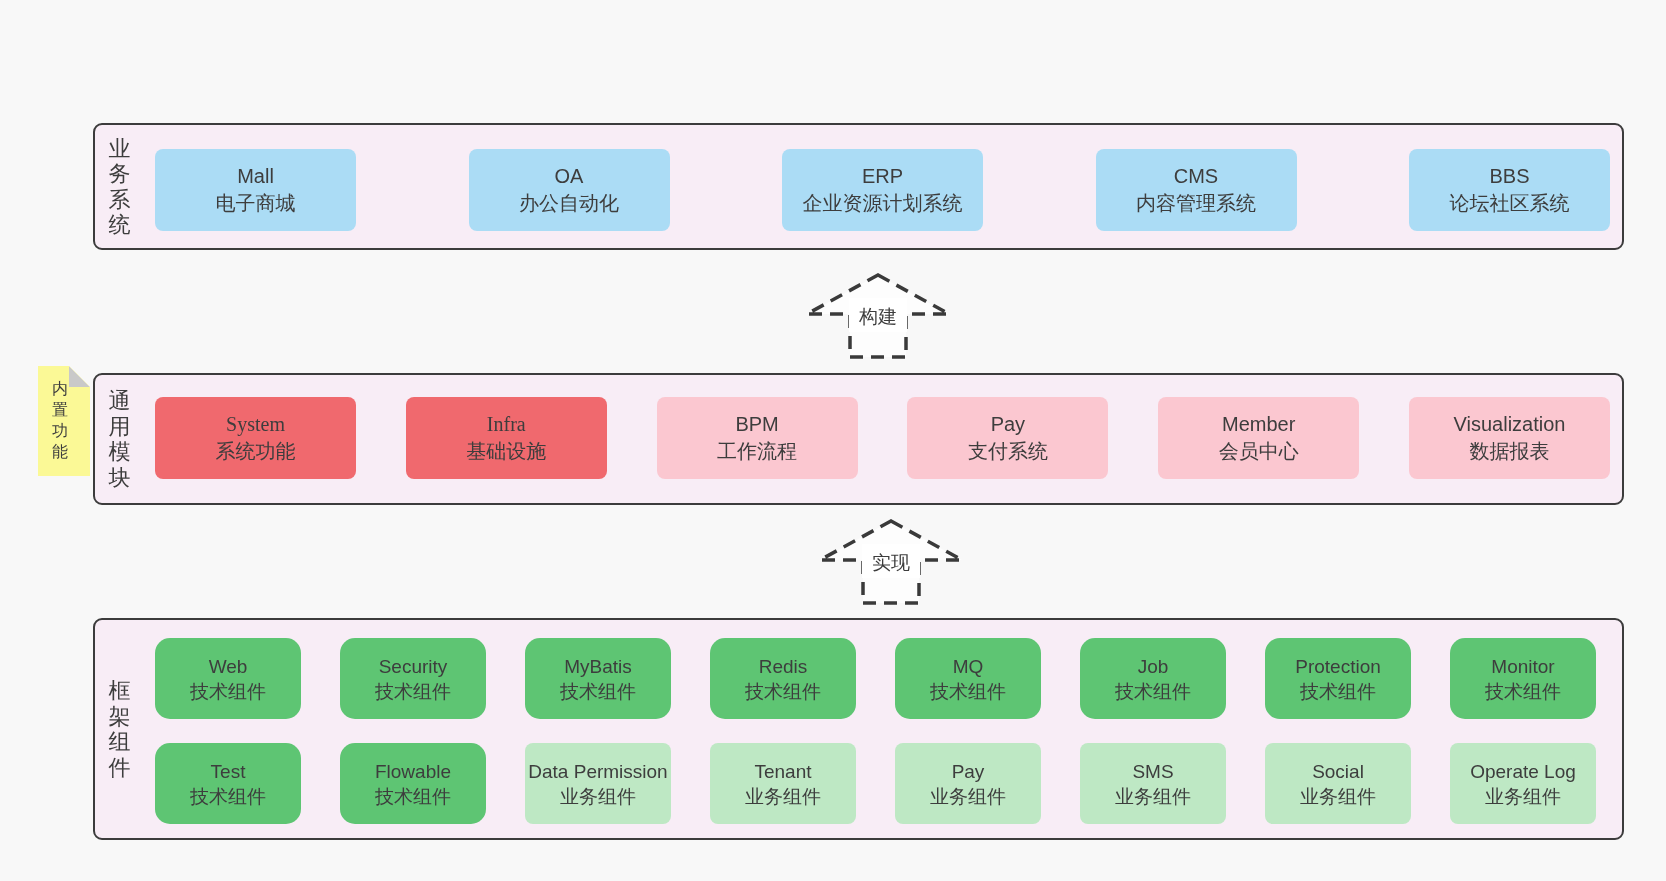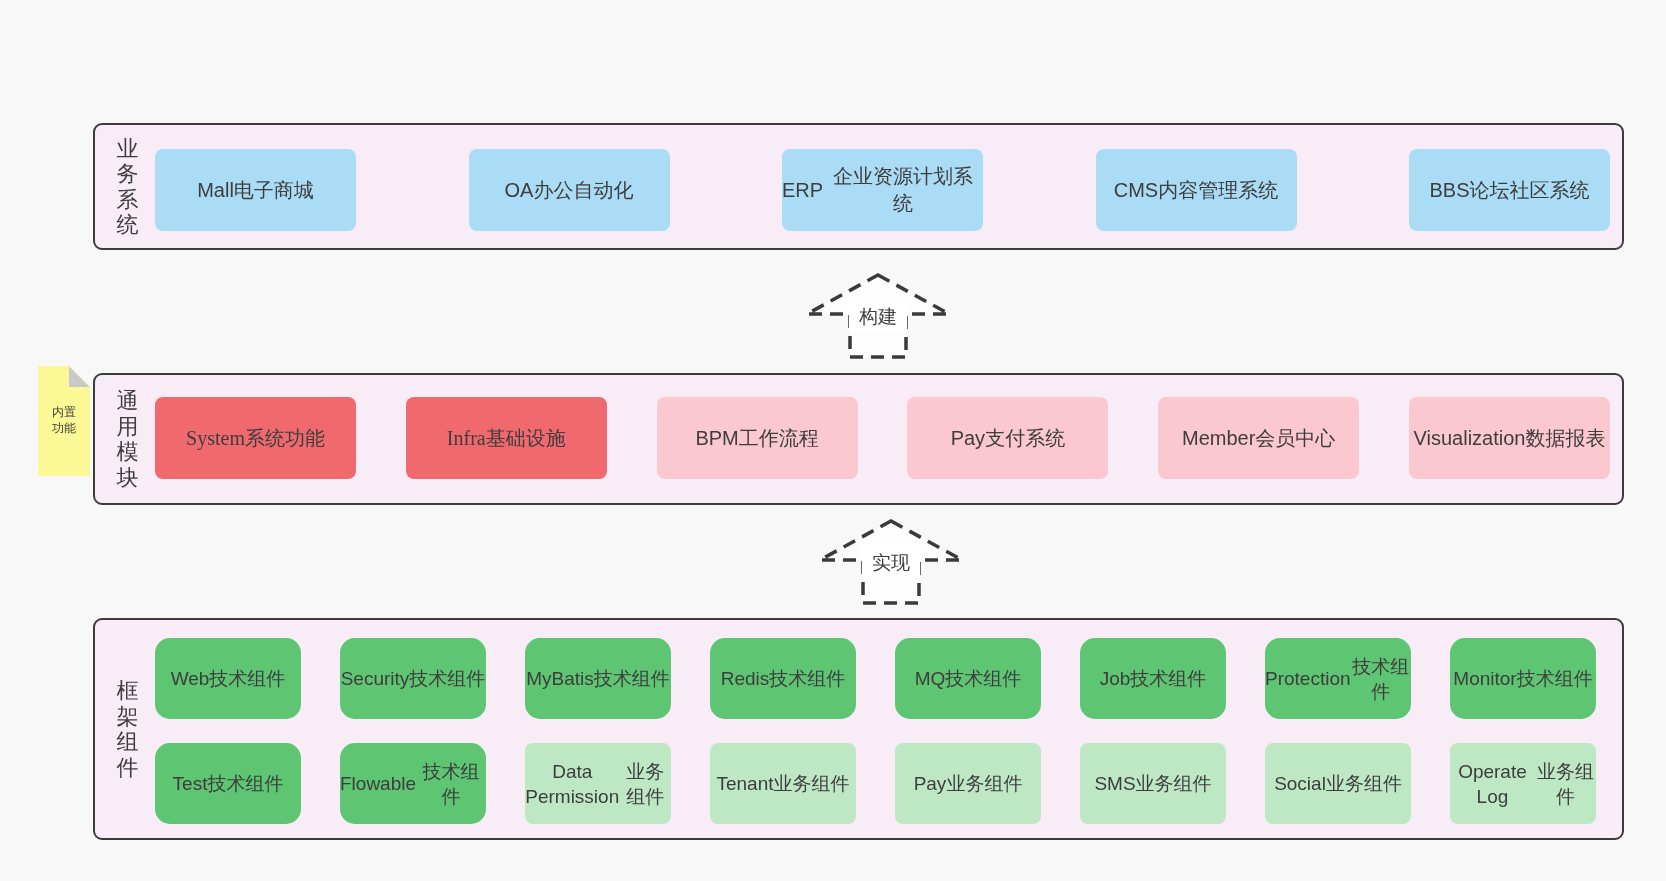--- a/index.html
+++ b/index.html
@@ -7,48 +7,48 @@
   .stage{position:relative;width:1666px;height:881px;background:var(--page-bg);overflow:hidden;}
 
   .band{position:absolute;left:93px;width:1531px;background:var(--band-bg);
         border:2px solid var(--band-border);border-radius:9px;box-sizing:border-box;}
   .band-business{top:123px;height:127px;}
   .band-modules{top:373px;height:132px;}
   .band-components{top:618px;height:222px;}
 
   .vlabel{position:absolute;left:10px;top:50%;transform:translateY(-50%);
           width:30px;font-size:22px;line-height:1.16;letter-spacing:1px;
-          word-break:break-all;text-align:center;color:var(--text);margin-left:8px;}
+          word-break:break-all;text-align:center;color:var(--text);}
 
   .boxes{position:absolute;left:60px;right:12px;display:flex;justify-content:space-between;}
   .band-business .boxes{top:24px;}
   .band-modules .boxes{top:22px;}
   .band-components .boxes{left:60px;right:26px;}
   .row-1{top:18px;}
   .row-2{top:123px;}
 
-  .box{width:201px;height:82px;border-radius:8px;display:flex;flex-direction:row;
+  .box{width:201px;height:82px;border-radius:8px;display:flex;flex-direction:column;
        align-items:center;justify-content:center;text-align:center;
        font-size:20px;line-height:27px;color:var(--text);}
   .band-components .box{width:146px;height:81px;font-size:19px;line-height:25px;}
   .v-blue{background:var(--blue);}
   .v-red{background:var(--red);font-family:Liberation Serif, serif;}
   .v-pink{background:var(--pink);}
   .v-green{background:var(--green);border-radius:15px;}
   .v-green-light{background:var(--green-light);}
 
   .sticky{position:absolute;left:38px;width:52px;background:var(--yellow);
           display:flex;align-items:center;justify-content:center;
           clip-path:polygon(0 0,calc(100% - 21px) 0,100% 21px,100% 100%,0 100%);}
   .sticky-1{top:366px;height:110px;}
   .sticky-2{top:653px;height:137px;}
   .sticky .fold{position:absolute;top:0;right:0;width:21px;height:21px;
           background:var(--fold-gray);clip-path:polygon(0 0,100% 100%,0 100%);}
-  .sticky .stext{width:24px;font-size:12px;line-height:1.3;word-break:break-all;
-          text-align:center;color:var(--text);}
+  .sticky .stext{width:24px;font-size:16px;line-height:1.3;word-break:break-all;
+          color:var(--text);}
 
   .arrow{position:absolute;}
   .arrow-1{left:803px;top:272px;}
   .arrow-2{left:816px;top:518px;}
   .arrow text{font-size:19px;fill:var(--text);}
 </style>
 </head>
 <body>
 
 <div class="stage">

